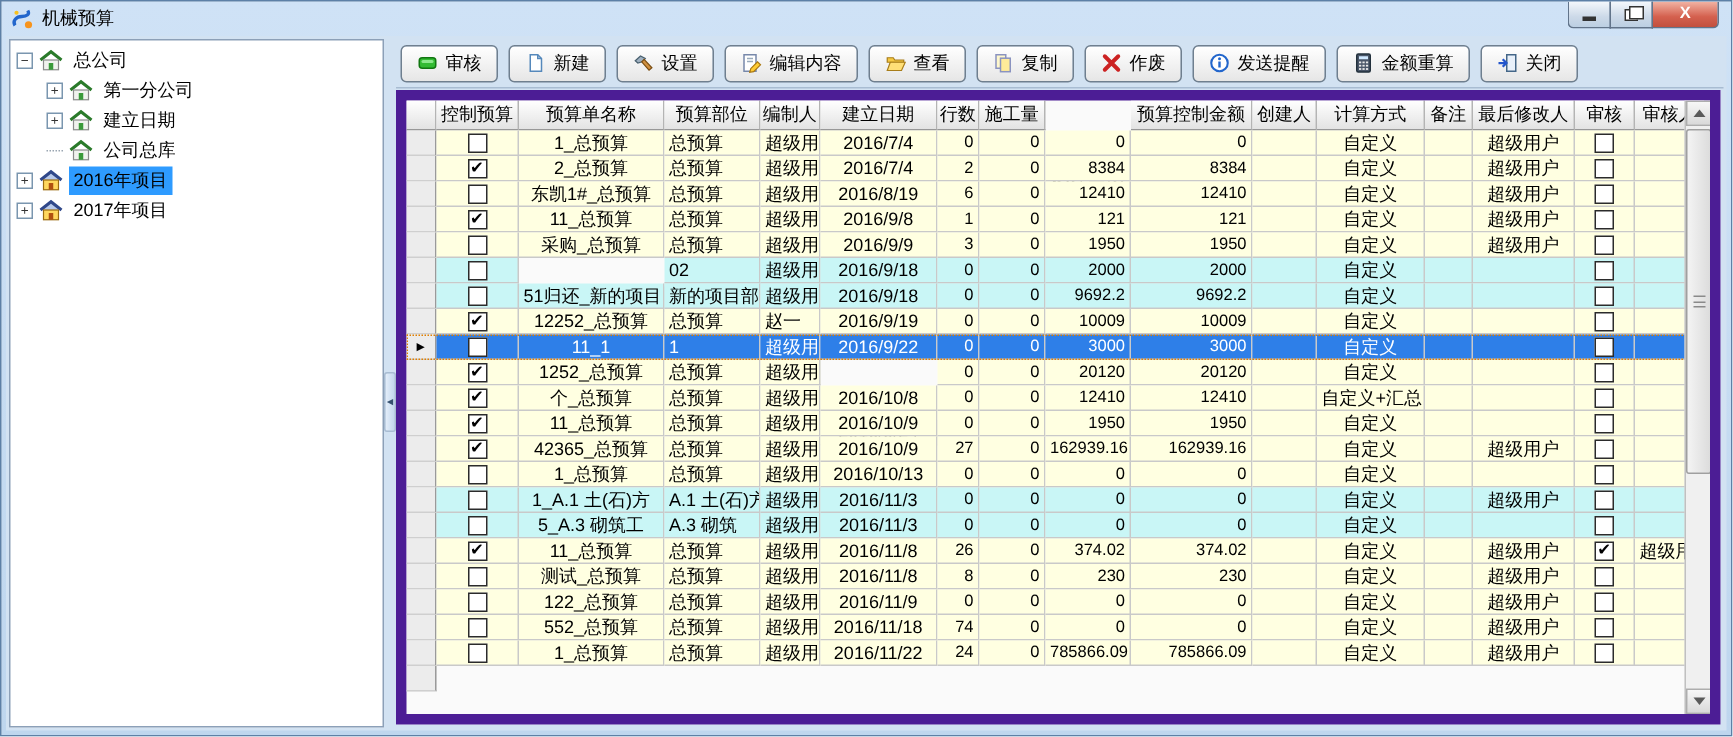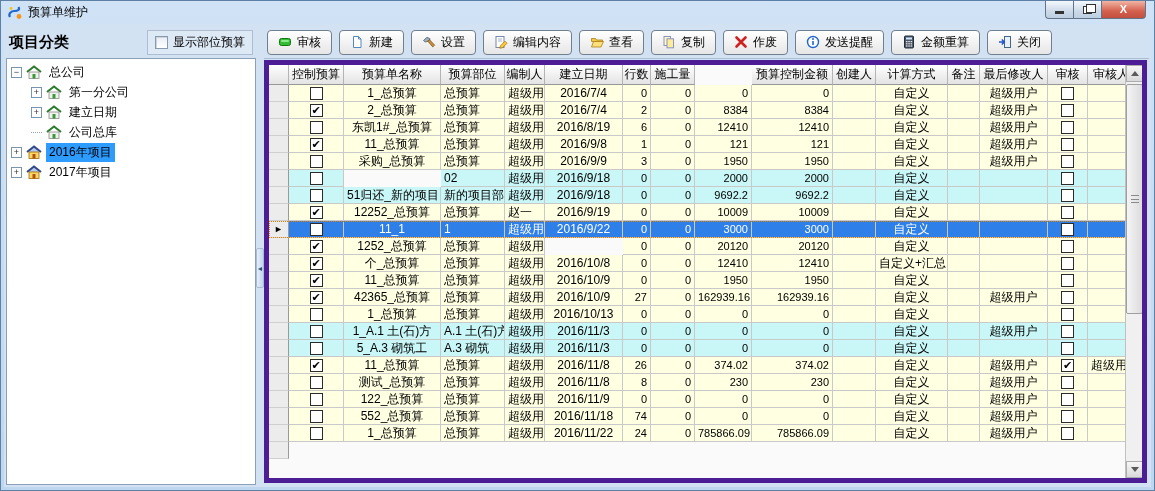--- a/index.html
+++ b/index.html
@@ -49,21 +49,21 @@
   .tab{height:23px;line-height:21px;padding:0 13px;font-size:12px;color:#000;margin-right:3px;
     background:linear-gradient(#f6fafd,#dce5ee);border:1px solid #93a5ba;border-bottom:none;border-radius:3px 3px 0 0;}
   .tab.active{height:28px;line-height:24px;background:linear-gradient(#ffffff,#eef1f4);
     border-top:3px solid var(--c-tab-accent,#f7941d);margin-bottom:-1px;}
   .toolbar{height:33px;display:flex;align-items:center;gap:7px;padding:0 3px;border-bottom:1px solid #a8bcd2;}
   .tbtn{height:25px;display:inline-flex;align-items:center;gap:5px;padding:0 10px;font-size:12px;color:#000;
     font-family:inherit;background:linear-gradient(#ffffff,#e6e6e6);border:1px solid #6f7f8f;border-radius:4px;
     box-shadow:inset 0 1px 0 #fff;}
   .ticon{display:inline-flex;width:14px;height:14px;}
   
-  .grid{flex:1;position:relative;margin:1px 2px 2px 0;background:#fafafa;border:5px solid #4c1d95;overflow:hidden;}
+  .grid{flex:1;position:relative;margin:1px 2px 2px 0;background:#fafafa;border:7px solid #4c1d95;overflow:hidden;}
   .grid-header{display:flex;height:20px;}
   .hcell{height:20px;line-height:19px;font-size:12px;text-align:center;color:#000;flex:none;overflow:hidden;white-space:nowrap;
     background:linear-gradient(#ffffff,#e3e3e3);border-right:1px solid #b4b4b4;border-bottom:1px solid #989898;}
   .hcell.stub{width:20px;}
   .grow{display:flex;height:17px;}
   .gcell{height:17px;line-height:16px;font-size:12px;padding:0 3px;flex:none;overflow:hidden;white-space:nowrap;
     border-right:1px solid #c9c9c9;border-bottom:1px solid #c9c9c9;color:#000;}
   .gcell.stub{width:20px;background:#ececec;border-right:1px solid #9a9a9a;border-bottom:1px solid #cfcfcf;
     padding:0;text-align:center;font-size:9px;line-height:16px;color:#000;}
   .grow.normal .gcell:not(.stub){background:var(--c-row-yellow,#ffffe1);}
@@ -93,43 +93,36 @@
 
 <div class="window">
   <div class="titlebar">
     <span class="title-icon">
       <svg width="16" height="16" viewBox="0 0 16 16">
         <path d="M3 12 C1 9 4 6 7.5 6 C11 6 13 4.5 11.5 2" fill="none" stroke="#2266cc" stroke-width="2.2"></path>
         <circle cx="12" cy="11.5" r="2.4" fill="#f7941d"></circle>
         <circle cx="4" cy="3.5" r="1.4" fill="#f7c11d"></circle>
       </svg>
     </span>
-    <span class="title-text">预算单维护</span>
+    <span class="title-text">机械预算</span>
     <div class="winbtns">
       <div class="wbtn">
           <span class="glyph-min"></span>
         </div>
       <div class="wbtn">
           <span class="glyph-restore"></span>
         </div>
       <div class="wbtn close">
           <span class="glyph-close">X</span>
         </div>
     </div>
   </div>
 
   <div class="client">
     <div class="sidebar">
-      <div class="sidebar-head">
-        <span class="sidebar-title">项目分类</span>
-        <span class="chkbox-wrap">
-          <span class="cb3d"></span>
-          <span>显示部位预算</span>
-        </span>
-      </div>
       <div class="tree">
           <div class="titem lvl0">
             <span class="expander">−</span>
             <span class="hicon">
               <svg width="16" height="15" viewBox="0 0 16 15">
                 <path d="M1 7 L8 1.5 15 7" fill="none" stroke="#2a7a2a" stroke-width="2"></path>
                 <rect x="3" y="7" width="10" height="6.5" fill="#f0f2ee" stroke="#8a8a8a" stroke-width=".8"></rect>
                 <rect x="6.5" y="9" width="3" height="4.5" fill="#3a9a3a"></rect>
               </svg>
             </span>

